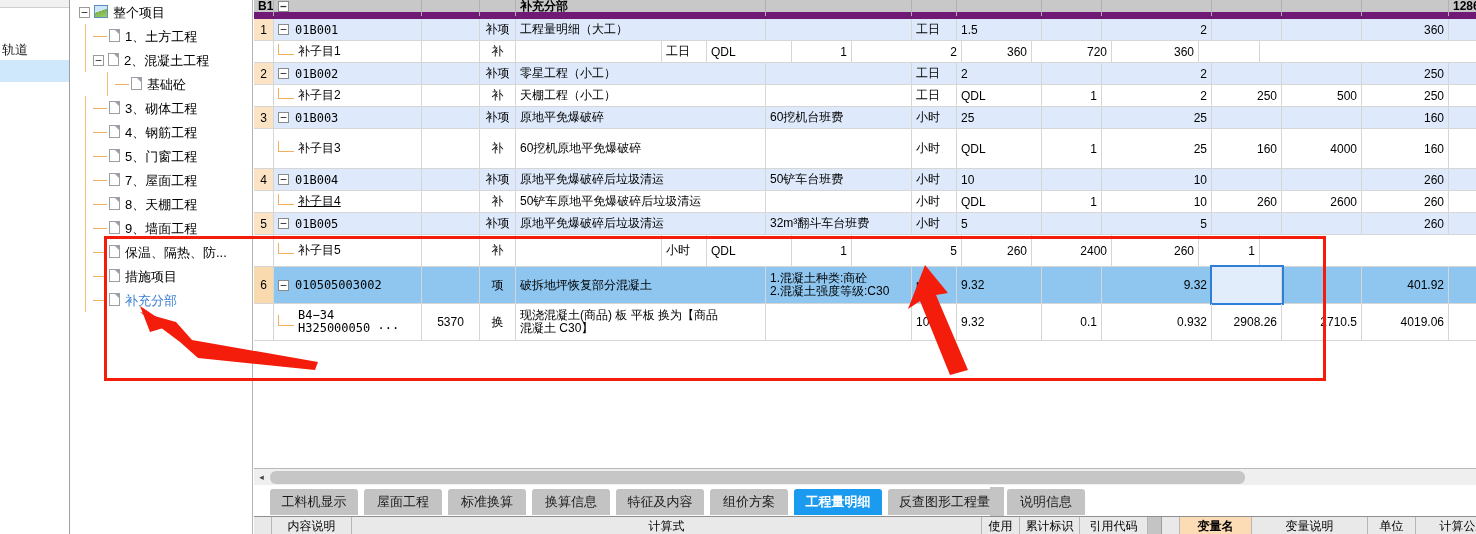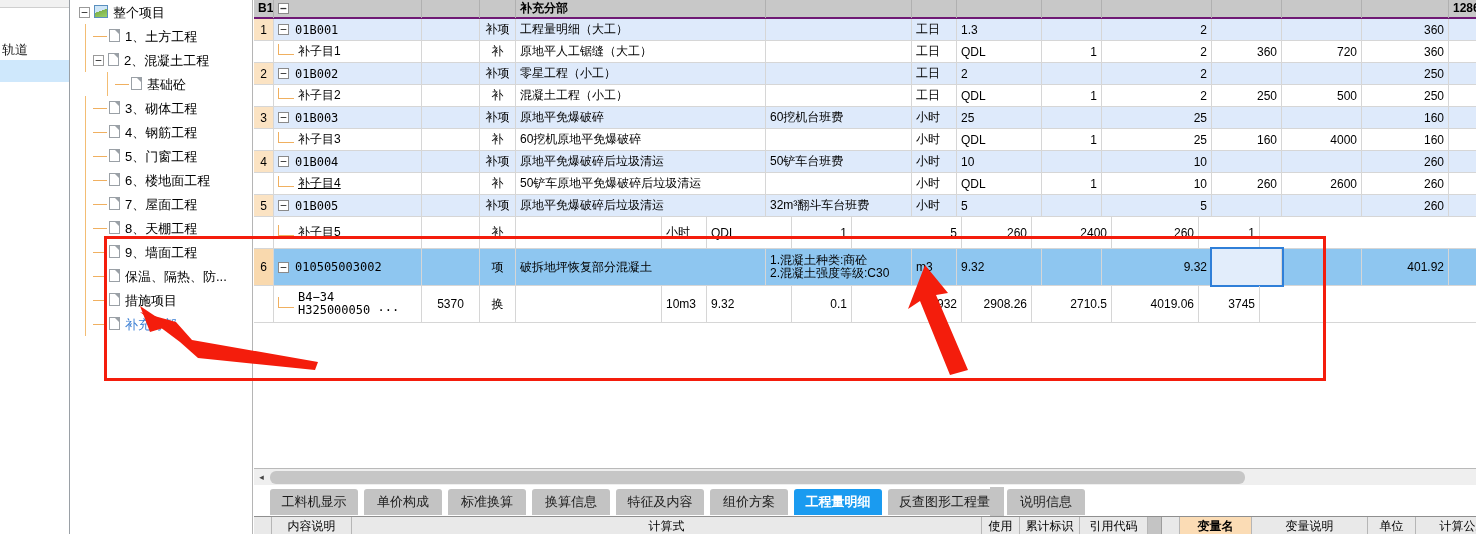--- a/index.html
+++ b/index.html
@@ -34,21 +34,21 @@
   .tree-row .imgicon { display:inline-block; width:14px; height:13px; vertical-align:-2px;
      border:1px solid #5a8fbe; background:linear-gradient(160deg,#cfe6f7 45%, #7fb24a 46%, #9ad06a 100%); margin-right:5px; }
   .tree-row .lbl { vertical-align:middle; }
   .lvl0 { padding-left:8px; font-weight:normal; }
   .lvl1 { padding-left:22px; }
   .lvl2 { padding-left:44px; }
   .tree-link { color:#3b7fd4; }
 
   
   #grid { position:absolute; left:254px; top:0; width:1222px; height:468px; background:#fff; overflow:hidden; }
-  .grid-head { display:flex; height:19px; background:#c8c8c8; border-bottom:2px solid #701a75;
+  .grid-head { display:flex; height:19px; background:#c8c8c8; border-bottom:7px solid #701a75;
      font-weight:bold; font-size:12px; align-items:center; }
   .grid-head .cell { border-right:1px solid #b0b0b0; height:19px; line-height:19px; overflow:hidden; }
   .row { display:flex; border-bottom:1px solid #d6d6d6; font-size:12px; }
   .row .cell { border-right:1px solid #d6d6d6; padding:0 4px; overflow:hidden;
       display:flex; align-items:center; }
   .row.alt { background:#deeafb; }
   .row.plain { background:#ffffff; }
   .row.sel   { background:#8ec6f0; }
   .num-cell { justify-content:flex-end !important; }
   .ctr-cell { justify-content:center !important; }
@@ -101,21 +101,20 @@
 </div>
 
 <div id="tree-panel">
     <div class="tree-row lvl0"><span class="toggle">−</span><span class="imgicon"></span><span class="lbl">整个项目</span></div>
     <div class="tree-row lvl1"><span class="vline" style="left: 14px; top: 0px; height: 24px;"></span><span class="elbow"></span><span class="fileicon"></span><span class="lbl">1、土方工程</span></div>
     <div class="tree-row lvl1"><span class="vline" style="left: 14px; top: 0px; height: 24px;"></span><span class="toggle">−</span><span class="fileicon"></span><span class="lbl">2、混凝土工程</span></div>
     <div class="tree-row lvl2"><span class="vline" style="left: 36px; top: 0px; height: 24px;"></span><span class="elbow"></span><span class="fileicon"></span><span class="lbl">基础砼</span></div>
     <div class="tree-row lvl1"><span class="vline" style="left: 14px; top: 0px; height: 24px;"></span><span class="elbow"></span><span class="fileicon"></span><span class="lbl">3、砌体工程</span></div>
     <div class="tree-row lvl1"><span class="vline" style="left: 14px; top: 0px; height: 24px;"></span><span class="elbow"></span><span class="fileicon"></span><span class="lbl">4、钢筋工程</span></div>
     <div class="tree-row lvl1"><span class="vline" style="left: 14px; top: 0px; height: 24px;"></span><span class="elbow"></span><span class="fileicon"></span><span class="lbl">5、门窗工程</span></div>
-    <div class="tree-row lvl1"><span class="vline" style="left: 14px; top: 0px; height: 24px;"></span><span class="elbow"></span><span class="fileicon"></span><span class="lbl">6、楼地面工程</span></div>
     <div class="tree-row lvl1"><span class="vline" style="left: 14px; top: 0px; height: 24px;"></span><span class="elbow"></span><span class="fileicon"></span><span class="lbl">7、屋面工程</span></div>
     <div class="tree-row lvl1"><span class="vline" style="left: 14px; top: 0px; height: 24px;"></span><span class="elbow"></span><span class="fileicon"></span><span class="lbl">8、天棚工程</span></div>
     <div class="tree-row lvl1"><span class="vline" style="left: 14px; top: 0px; height: 24px;"></span><span class="elbow"></span><span class="fileicon"></span><span class="lbl">9、墙面工程</span></div>
     <div class="tree-row lvl1"><span class="vline" style="left: 14px; top: 0px; height: 24px;"></span><span class="elbow"></span><span class="fileicon"></span><span class="lbl">保温、隔热、防...</span></div>
     <div class="tree-row lvl1"><span class="vline" style="left: 14px; top: 0px; height: 24px;"></span><span class="elbow"></span><span class="fileicon"></span><span class="lbl">措施项目</span></div>
     <div class="tree-row lvl1"><span class="vline" style="left: 14px; top: 0px; height: 24px;"></span><span class="elbow"></span><span class="fileicon"></span><span class="lbl tree-link">补充分部</span></div>
   </div>
 
 <div id="grid">
   <div class="grid-head">
@@ -139,37 +138,36 @@
         <div class="cell seq" style="flex: 0 0 20px; width: 20px;">1</div>
         <div class="cell " style="flex: 0 0 148px; width: 148px;">
           <span class="sub-toggle">−</span>
           <span class="mono">01B001</span>
         </div>
         <div class="cell ctr-cell" style="flex: 0 0 58px; width: 58px;"></div>
         <div class="cell ctr-cell" style="flex: 0 0 36px; width: 36px;">补项</div>
         <div class="cell " style="flex: 0 0 250px; width: 250px;">工程量明细（大工）</div>
         <div class="cell " style="flex: 0 0 146px; width: 146px;"></div>
         <div class="cell " style="flex: 0 0 45px; width: 45px;">工日</div>
-        <div class="cell " style="flex: 0 0 85px; width: 85px;">1.3</div>
+        <div class="cell " style="flex: 0 0 85px; width: 85px;">1.5</div>
         <div class="cell num-cell" style="flex: 0 0 60px; width: 60px;"></div>
         <div class="cell num-cell" style="flex: 0 0 110px; width: 110px;">2</div>
         <div class="cell num-cell" style="flex: 0 0 70px; width: 70px;"></div>
         <div class="cell num-cell" style="flex: 0 0 80px; width: 80px;"></div>
         <div class="cell num-cell" style="flex: 0 0 87px; width: 87px;">360</div>
         <div class="cell num-cell" style="flex: 0 0 61px; width: 61px;"></div>
       </div>
       <div class="row plain" style="height: 22px;">
         <div class="cell seq blank" style="flex: 0 0 20px; width: 20px;"></div>
         <div class="cell " style="flex: 0 0 148px; width: 148px;">
           <span class="sub-elbow"></span>
           <span class="" style="white-space: pre; line-height: 13px;">补子目1</span>
         </div>
         <div class="cell ctr-cell" style="flex: 0 0 58px; width: 58px;"></div>
         <div class="cell ctr-cell" style="flex: 0 0 36px; width: 36px;">补</div>
-        <div class="cell " style="flex: 0 0 250px; width: 250px;">原地平人工锯缝（大工）</div>
         <div class="cell " style="flex: 0 0 146px; width: 146px;"></div>
         <div class="cell " style="flex: 0 0 45px; width: 45px;">工日</div>
         <div class="cell " style="flex: 0 0 85px; width: 85px;">QDL</div>
         <div class="cell num-cell" style="flex: 0 0 60px; width: 60px;">1</div>
         <div class="cell num-cell" style="flex: 0 0 110px; width: 110px;">2</div>
         <div class="cell num-cell" style="flex: 0 0 70px; width: 70px;">360</div>
         <div class="cell num-cell" style="flex: 0 0 80px; width: 80px;">720</div>
         <div class="cell num-cell" style="flex: 0 0 87px; width: 87px;">360</div>
         <div class="cell num-cell" style="flex: 0 0 61px; width: 61px;"></div>
       </div>
@@ -193,21 +191,21 @@
         <div class="cell num-cell" style="flex: 0 0 61px; width: 61px;"></div>
       </div>
       <div class="row plain" style="height: 22px;">
         <div class="cell seq blank" style="flex: 0 0 20px; width: 20px;"></div>
         <div class="cell " style="flex: 0 0 148px; width: 148px;">
           <span class="sub-elbow"></span>
           <span class="" style="white-space: pre; line-height: 13px;">补子目2</span>
         </div>
         <div class="cell ctr-cell" style="flex: 0 0 58px; width: 58px;"></div>
         <div class="cell ctr-cell" style="flex: 0 0 36px; width: 36px;">补</div>
-        <div class="cell " style="flex: 0 0 250px; width: 250px;">混凝土工程（小工）</div>
+        <div class="cell " style="flex: 0 0 250px; width: 250px;">天棚工程（小工）</div>
         <div class="cell " style="flex: 0 0 146px; width: 146px;"></div>
         <div class="cell " style="flex: 0 0 45px; width: 45px;">工日</div>
         <div class="cell " style="flex: 0 0 85px; width: 85px;">QDL</div>
         <div class="cell num-cell" style="flex: 0 0 60px; width: 60px;">1</div>
         <div class="cell num-cell" style="flex: 0 0 110px; width: 110px;">2</div>
         <div class="cell num-cell" style="flex: 0 0 70px; width: 70px;">250</div>
         <div class="cell num-cell" style="flex: 0 0 80px; width: 80px;">500</div>
         <div class="cell num-cell" style="flex: 0 0 87px; width: 87px;">250</div>
         <div class="cell num-cell" style="flex: 0 0 61px; width: 61px;"></div>
       </div>
@@ -223,21 +221,21 @@
         <div class="cell " style="flex: 0 0 146px; width: 146px;">60挖机台班费</div>
         <div class="cell " style="flex: 0 0 45px; width: 45px;">小时</div>
         <div class="cell " style="flex: 0 0 85px; width: 85px;">25</div>
         <div class="cell num-cell" style="flex: 0 0 60px; width: 60px;"></div>
         <div class="cell num-cell" style="flex: 0 0 110px; width: 110px;">25</div>
         <div class="cell num-cell" style="flex: 0 0 70px; width: 70px;"></div>
         <div class="cell num-cell" style="flex: 0 0 80px; width: 80px;"></div>
         <div class="cell num-cell" style="flex: 0 0 87px; width: 87px;">160</div>
         <div class="cell num-cell" style="flex: 0 0 61px; width: 61px;">4</div>
       </div>
-      <div class="row plain" style="height: 22px;">
+      <div class="row plain" style="height: 40px;">
         <div class="cell seq blank" style="flex: 0 0 20px; width: 20px;"></div>
         <div class="cell " style="flex: 0 0 148px; width: 148px;">
           <span class="sub-elbow"></span>
           <span class="" style="white-space: pre; line-height: 13px;">补子目3</span>
         </div>
         <div class="cell ctr-cell" style="flex: 0 0 58px; width: 58px;"></div>
         <div class="cell ctr-cell" style="flex: 0 0 36px; width: 36px;">补</div>
         <div class="cell " style="flex: 0 0 250px; width: 250px;">60挖机原地平免爆破碎</div>
         <div class="cell " style="flex: 0 0 146px; width: 146px;"></div>
         <div class="cell " style="flex: 0 0 45px; width: 45px;">小时</div>
@@ -348,41 +346,45 @@
       </div>
       <div class="row plain" style="height: 37px;">
         <div class="cell seq blank" style="flex: 0 0 20px; width: 20px;"></div>
         <div class="cell " style="flex: 0 0 148px; width: 148px;">
           <span class="sub-elbow"></span>
           <span class="mono" style="white-space: pre; line-height: 13px;">B4−34
 H325000050 ···</span>
         </div>
         <div class="cell ctr-cell" style="flex: 0 0 58px; width: 58px;">5370</div>
         <div class="cell ctr-cell" style="flex: 0 0 36px; width: 36px;">换</div>
+        <div class="cell  twoline" style="flex: 0 0 250px; width: 250px;">
+          <div>现浇混凝土(商品) 板 平板   换为【商品</div>
+          <div>混凝土 C30】</div>
+        </div>
         <div class="cell " style="flex: 0 0 146px; width: 146px;"></div>
         <div class="cell " style="flex: 0 0 45px; width: 45px;">10m3</div>
         <div class="cell " style="flex: 0 0 85px; width: 85px;">9.32</div>
         <div class="cell num-cell" style="flex: 0 0 60px; width: 60px;">0.1</div>
         <div class="cell num-cell" style="flex: 0 0 110px; width: 110px;">0.932</div>
         <div class="cell num-cell" style="flex: 0 0 70px; width: 70px;">2908.26</div>
         <div class="cell num-cell" style="flex: 0 0 80px; width: 80px;">2710.5</div>
         <div class="cell num-cell" style="flex: 0 0 87px; width: 87px;">4019.06</div>
         <div class="cell num-cell" style="flex: 0 0 61px; width: 61px;">3745</div>
       </div>
     </div>
 </div>
 
 <div id="hscroll">
   <div class="arrow">◂</div>
   <div class="thumb"></div>
 </div>
 
 <div id="tabbar">
     <div class="tab" style="left: 16px; width: 88px;">工料机显示</div>
-    <div class="tab" style="left: 110px; width: 78px;">单价构成</div>
+    <div class="tab" style="left: 110px; width: 78px;">屋面工程</div>
     <div class="tab" style="left: 194px; width: 78px;">标准换算</div>
     <div class="tab" style="left: 278px; width: 78px;">换算信息</div>
     <div class="tab" style="left: 362px; width: 88px;">特征及内容</div>
     <div class="tab" style="left: 456px; width: 78px;">组价方案</div>
     <div class="tab active" style="left: 540px; width: 88px;">工程量明细</div>
     <div class="tab" style="left: 634px; width: 113px;">反查图形工程量</div>
     <div class="tab" style="left: 753px; width: 78px;">说明信息</div>
   </div>
 <div id="botsplit"></div>
 

